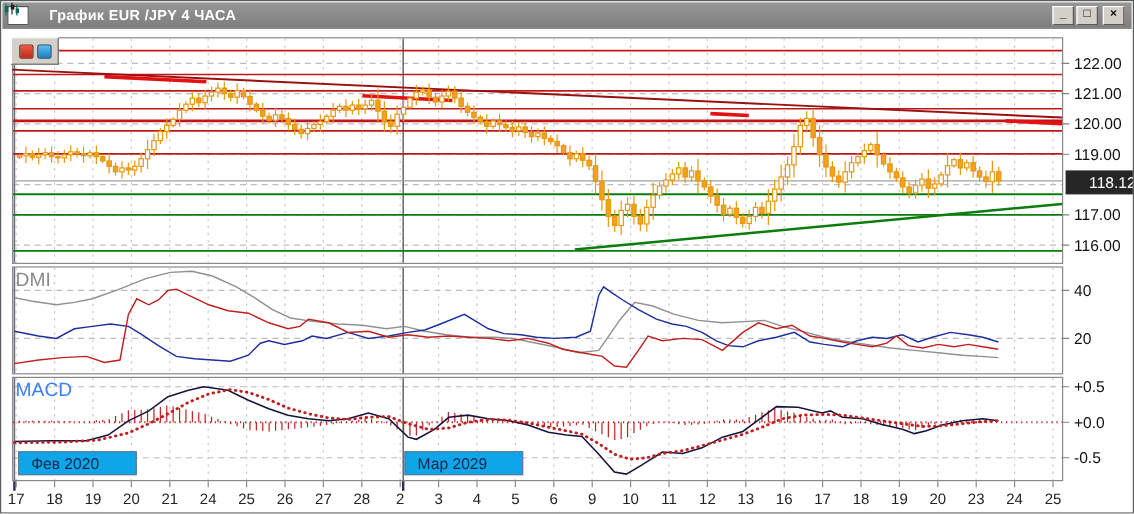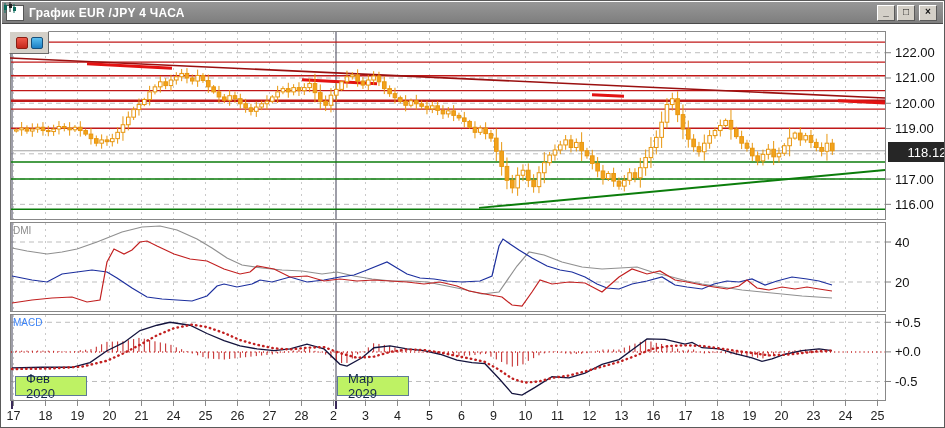--- a/index.html
+++ b/index.html
@@ -1,43 +1,43 @@
 <!DOCTYPE html>
 <html><head>
 <meta charset="utf-8">
 <style>
   html,body{margin:0;padding:0;background:#c8c8c8;font-family:"Liberation Sans",sans-serif;}
   .window{position:relative;width:945px;height:428px;background:#fff;
     border:1px solid #5a5a5a;box-sizing:border-box;overflow:hidden;}
   .titlebar{position:absolute;left:1px;top:1px;right:1px;height:21px;
     background:linear-gradient(#979797,#7e7e7e);display:flex;align-items:center;
-    border-bottom:1px solid #4a4a4a;}
+    border-bottom:1px solid #4a4a4a;gap:12px;}
   .titleicon{width:16px;height:14px;background:#fff;border:1px solid #555;margin:0 5px 0 4px;flex:0 0 auto;}
   .titletext{color:#fff;font-weight:bold;font-size:12px;letter-spacing:.3px;white-space:nowrap;}
   .winbtns{margin-left:auto;display:flex;gap:2px;padding-right:6px;}
   .winbtn{width:16px;height:14px;background:#d4d0c8;border:1px solid;
     border-color:#fff #5a5a5a #5a5a5a #fff;font-size:10px;line-height:12px;text-align:center;
     font-weight:bold;color:#111;cursor:default;}
   .winbtn.close{margin-left:2px;}
   .client{position:absolute;left:1px;top:23px;right:1px;bottom:1px;background:#fff;}
   .panel{position:absolute;background:#fff;border:1px solid #888;box-sizing:border-box;}
-  .pane-label{position:absolute;font-size:10px;z-index:5;}
+  .pane-label{position:absolute;font-size:16px;z-index:5;}
   #dmi-label{left:11px;top:201px;color:#8a8a8a;}
   #macd-label{left:11px;top:293px;color:#3b82f6;}
   .legendbox{position:absolute;left:7px;top:7px;width:38px;height:21px;background:#d4d0c8;
     border:1px solid;border-color:#fff #6a6a6a #6a6a6a #fff;display:flex;align-items:center;
     justify-content:center;gap:3px;z-index:6;}
   .legendbtn{width:12px;height:12px;border-radius:2px;border:1px solid;box-sizing:border-box;}
   .legendbtn.red{background:linear-gradient(#f05848,#c4281c);border-color:#8a1f14;}
   .legendbtn.blue{background:linear-gradient(#5bc0f0,#1d7fc4);border-color:#174f7a;}
   .pricebadge{position:absolute;left:886px;top:118px;width:78px;height:20px;background:#262626;
     color:#fff;font-size:13px;display:flex;align-items:center;justify-content:center;z-index:6;}
-  .monthbox{position:absolute;top:352px;height:20px;background:#bef264;border:1px solid #5f7b96;
+  .monthbox{position:absolute;top:352px;height:20px;background:#0ea5e9;border:1px solid #5f7b96;
     color:#14284b;font-size:13px;display:flex;align-items:center;padding:0 10px;z-index:6;
-    box-sizing:border-box;width:72px;}
+    box-sizing:border-box;width:99px;}
   #feb-box{left:13px;}
   #mar-box{left:335px;}
   svg{position:absolute;left:0;top:0;}
   svg text{font-family:"Liberation Sans",sans-serif;}
 </style>
 </head>
 <body>
 
 <div class="window">
   <div class="titlebar">

